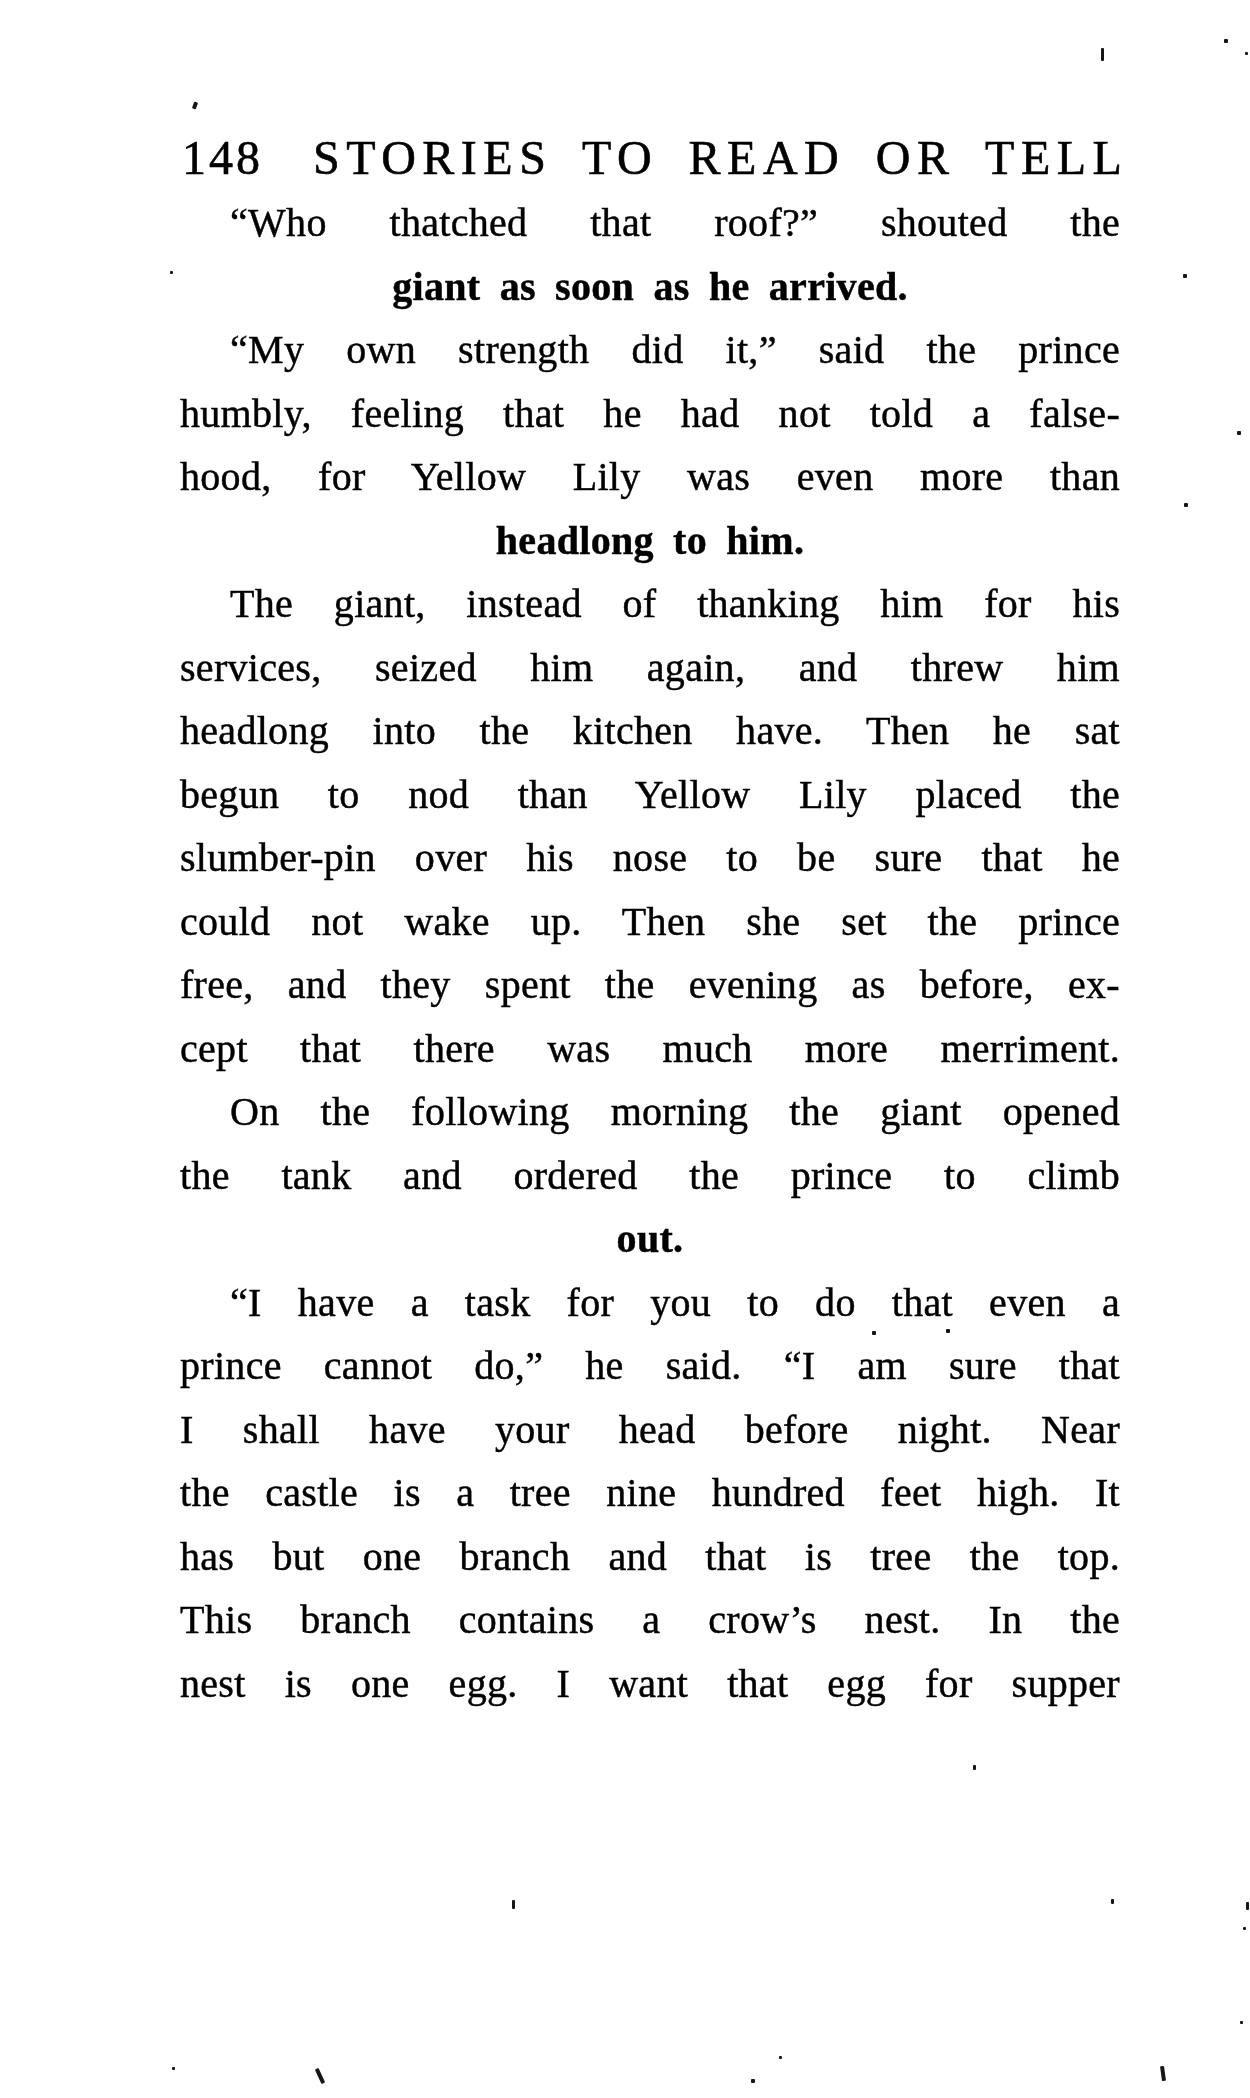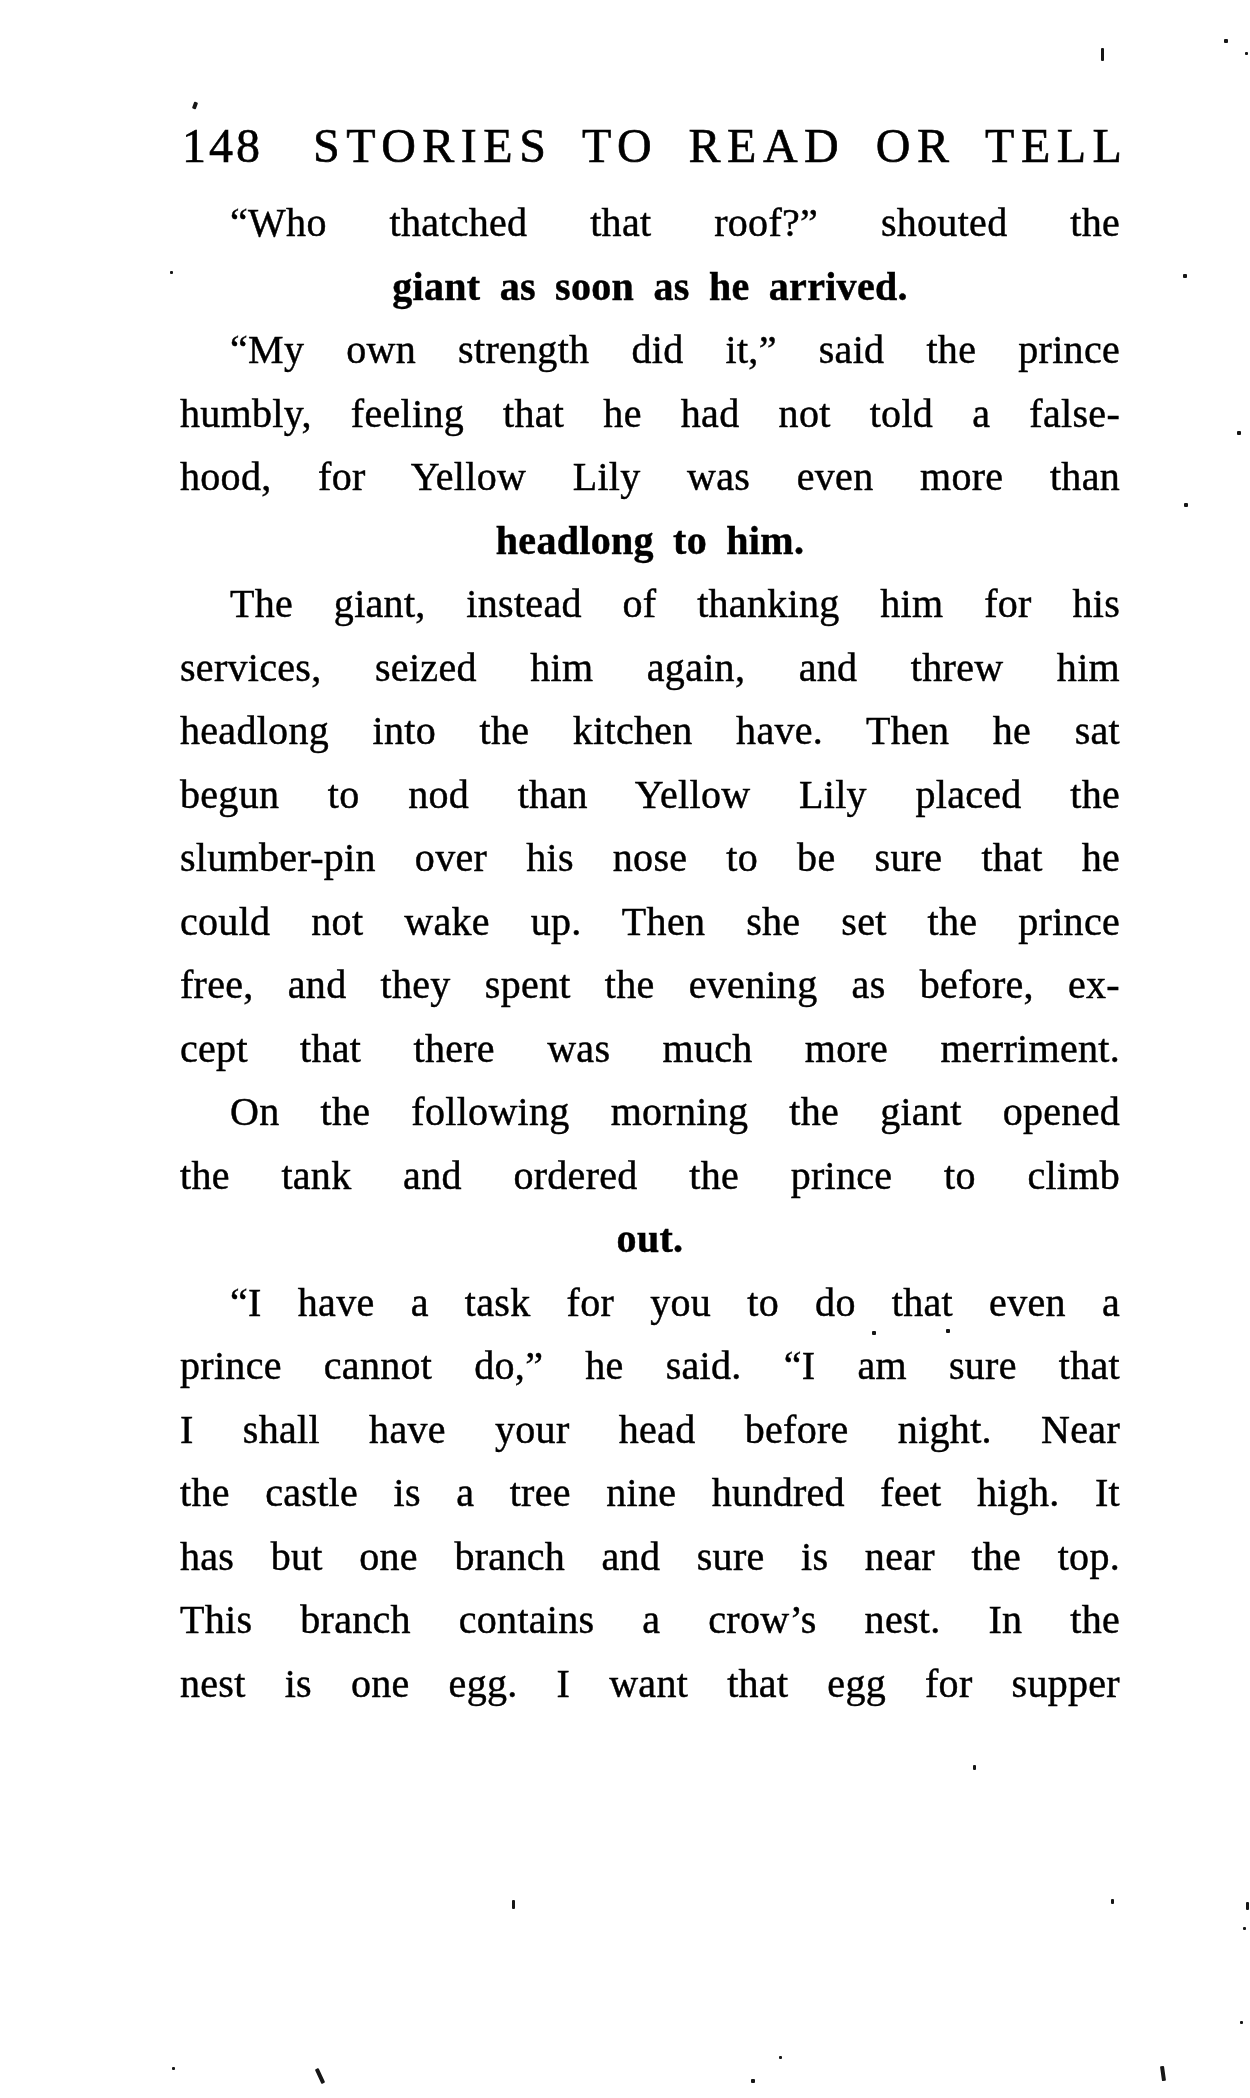--- a/index.html
+++ b/index.html
@@ -11,21 +11,21 @@
     font-family:"Liberation Serif", serif;
     overflow:hidden;
   }
   .header{
     position:absolute;left:182px;top:120px;
     display:flex;gap:50px;align-items:baseline;
     font-size:48px;line-height:52px;
     -webkit-text-stroke:0.6px #000;
     white-space:nowrap;
   }
-  .pagenum{letter-spacing:3px;}
+  .pagenum{letter-spacing:3px;margin-top:12px;}
   .title{letter-spacing:6.5px;word-spacing:12px;}
   .text{
     position:absolute;left:180px;top:191px;width:940px;
     font-size:40px;line-height:63.5px;letter-spacing:0.3px;
     -webkit-text-stroke:0.45px #000;
   }
   .line{
     text-align:justify;
     text-align-last:justify;
     height:63.5px;overflow:visible;
@@ -59,21 +59,21 @@
     <div class="line">could not wake up.  Then she set the prince</div>
     <div class="line">free, and they spent the evening as before, ex-</div>
     <div class="line">cept that there was much more merriment.</div>
     <div class="line first">On the following morning the giant opened</div>
     <div class="line">the tank and ordered the prince to climb</div>
     <div class="line plain">out.</div>
     <div class="line first">“I have a task for you to do that even a</div>
     <div class="line">prince cannot do,” he said.  “I am sure that</div>
     <div class="line">I shall have your head before night.  Near</div>
     <div class="line">the castle is a tree nine hundred feet high.  It</div>
-    <div class="line">has but one branch and sure is near the top.</div>
+    <div class="line">has but one branch and that is tree the top.</div>
     <div class="line">This branch contains a crow’s nest.  In the</div>
     <div class="line">nest is one egg.  I want that egg for supper</div>
   </div>
 
   <div>
     <div class="speck" style="left:193px;top:102px;width:4px;height:7px;transform:rotate(20deg);"></div>
     <div class="speck" style="left:1101px;top:48px;width:3px;height:13px;"></div>
     <div class="speck" style="left:1224px;top:39px;width:4px;height:4px;"></div>
     <div class="speck" style="left:1245px;top:52px;width:3px;height:3px;"></div>
     <div class="speck" style="left:170px;top:271px;width:3px;height:3px;"></div>

